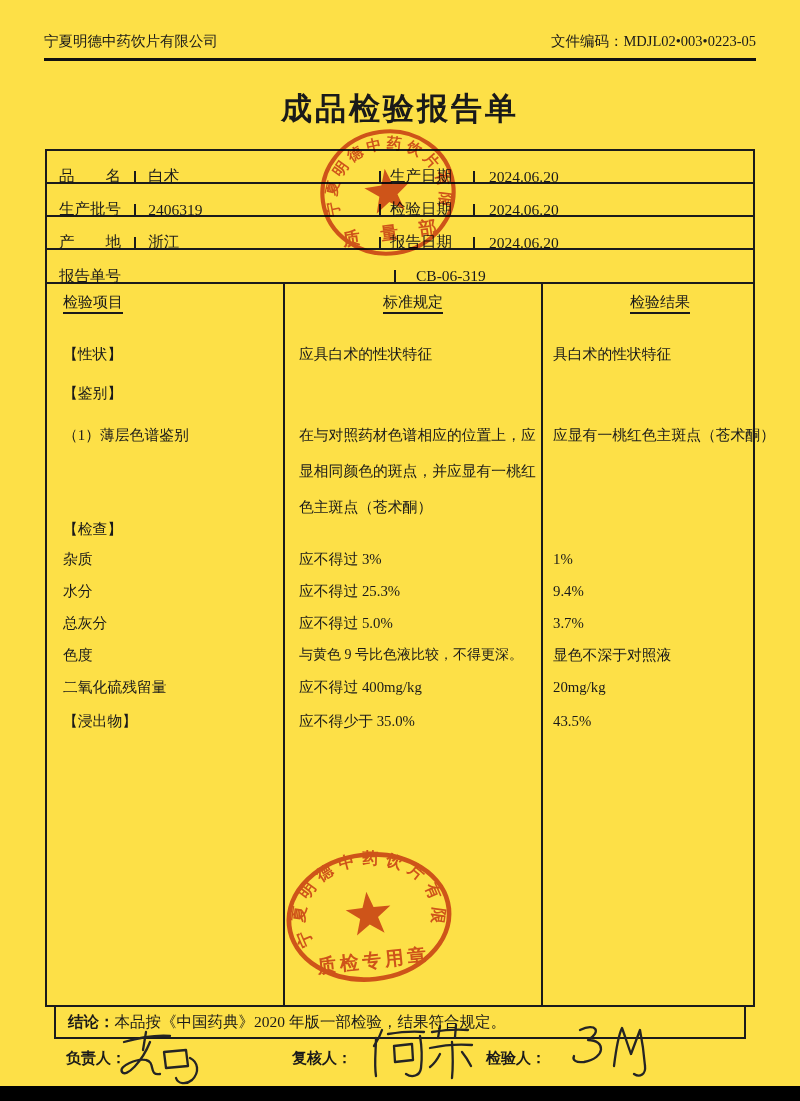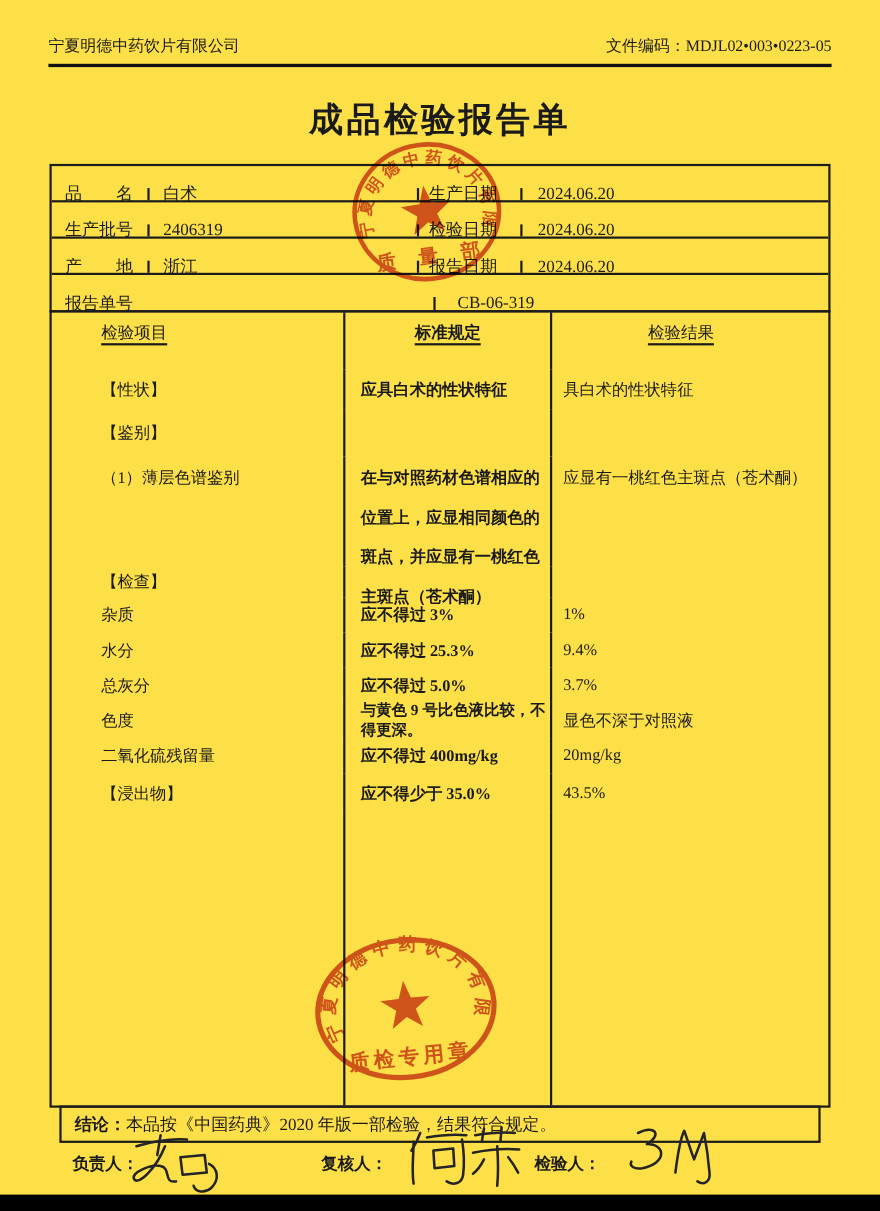--- a/index.html
+++ b/index.html
@@ -19,24 +19,24 @@
   .info-row:last-child { border-bottom:none; height:32px; }
   .info-row > div { display:flex; align-items:center; font-size:15.5px;margin-top:20px; }
   .ic-label  { width:93px;  padding-left:12px; border-right:2px solid #1b1b1b; }
   .ic-value  { width:256px; padding-left:12px; border-right:2px solid #1b1b1b; }
   .ic-label2 { width:98px;  padding-left:9px;  border-right:2px solid #1b1b1b; }
   .ic-value2 { width:291px; padding-left:14px; }
   .ic-wide-label { width:349px; padding-left:12px; border-right:2px solid #1b1b1b; }
   .ic-wide-value { width:290px; padding-left:20px; }
   
   .main-table { width:710px; margin:-2px auto 0 auto; border:2px solid #1b1b1b; display:flex; flex-direction:column; height:725px; }
-  .m-row { display:flex; flex:0 0 auto;padding-left:29px; }
+  .m-row { display:flex; flex:0 0 auto; }
   .m-row > div { flex:0 0 auto; }
   .c1 { width:238px; padding-left:16px; border-right:2px solid #1b1b1b; }
-  .c2 { width:188px; padding-left:14px; border-right:2px solid #1b1b1b;font-weight:bold; }
+  .c2 { width:258px; padding-left:14px; border-right:2px solid #1b1b1b; }
   .c3 { width:234px; padding-left:10px; }
   .m-head { height:52px; font-size:15px; }
   .m-head .c1 { padding-top:9px; }
   .m-head .c2, .m-head .c3 { padding-top:9px; text-align:center; padding-left:0; }
   .m-head span { text-decoration:underline; text-underline-offset:5px; text-decoration-thickness:1.5px; }
   .m-body { font-size:14.8px; }
   .m-body > div { display:flex; align-items:center; }
   .r-multi > div { display:block; align-items:flex-start; line-height:36px; padding-top:2px; }
   .m-fill { flex:1 1 auto; }
   

